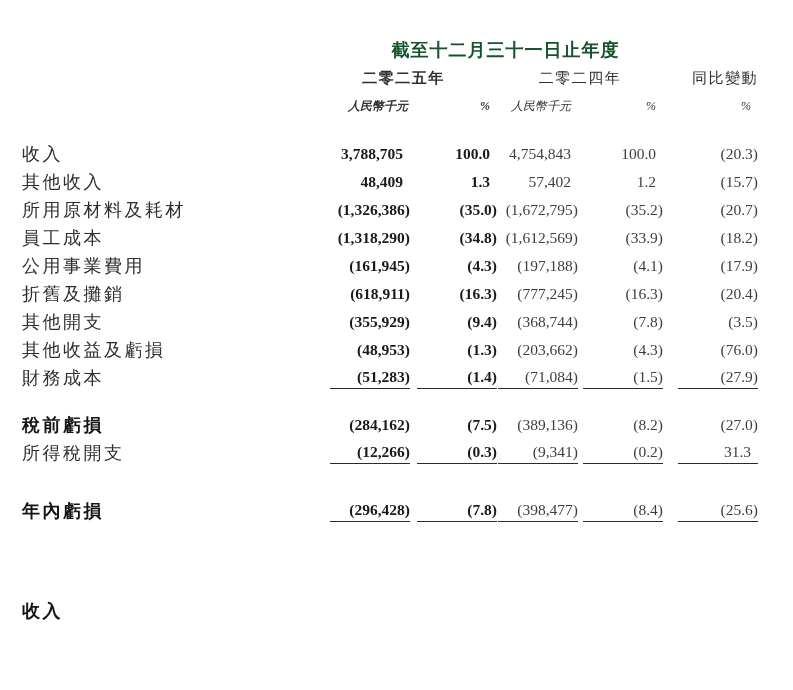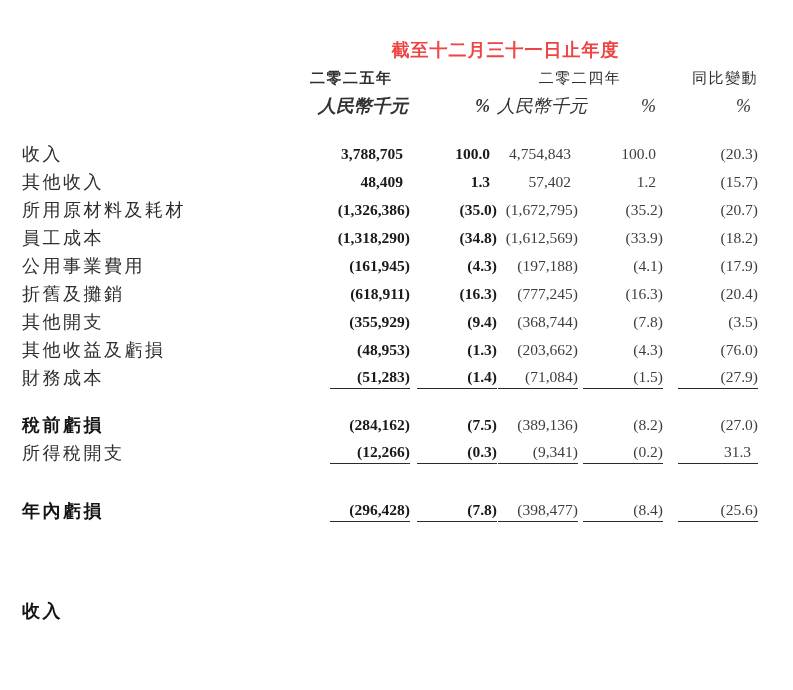--- a/index.html
+++ b/index.html
@@ -15,27 +15,27 @@
     padding:36px 35px 0 22px;
     overflow:hidden;
   }
   table { border-collapse:collapse; table-layout:fixed; width:736px; }
   td { vertical-align:middle; overflow:visible; white-space:nowrap; }
 
   
   .h1 td { height:28px; }
   .title-cell {
     text-align:center; padding-left:38px;
-    font-size:18px; font-weight:bold; letter-spacing:1px; color:#ef4444;
+    font-size:18px; font-weight:bold; letter-spacing:1px; color:#14532d;
   }
   .h2 td { height:28px; font-size:15px; letter-spacing:1.5px; color:#2f2f31; }
-  .y25 { text-align:left; font-weight:bold; color:#1b1b1d; }
+  .y25 { text-align:center; font-weight:bold; color:#1b1b1d; }
   .y24 { text-align:center;margin-top:20px; }
   .yoyh { text-align:right; letter-spacing:4px; }
-  .h3 td { height:28px; font-size:18px; font-style:italic; text-align:right; color:#333335; }
+  .h3 td { height:28px; font-size:12px; font-style:italic; text-align:right; color:#333335; }
   .u25 { font-weight:bold; color:#1b1b1d; padding-right:2px; }
   .p25h { font-weight:bold; color:#1b1b1d; }
   .head-gap td { height:20px; }
 
   
   tbody td { height:28px; }
   .lbl { font-size:18px; letter-spacing:2.5px; color:#2e2e30; text-align:left; }
   .lbl.bold { font-weight:bold; color:#151517;margin-left:27px; }
   .num { font-size:15.5px; text-align:right; color:#3d3d3f; }
   .num.c25 { font-weight:bold; color:#1a1a1c; }

